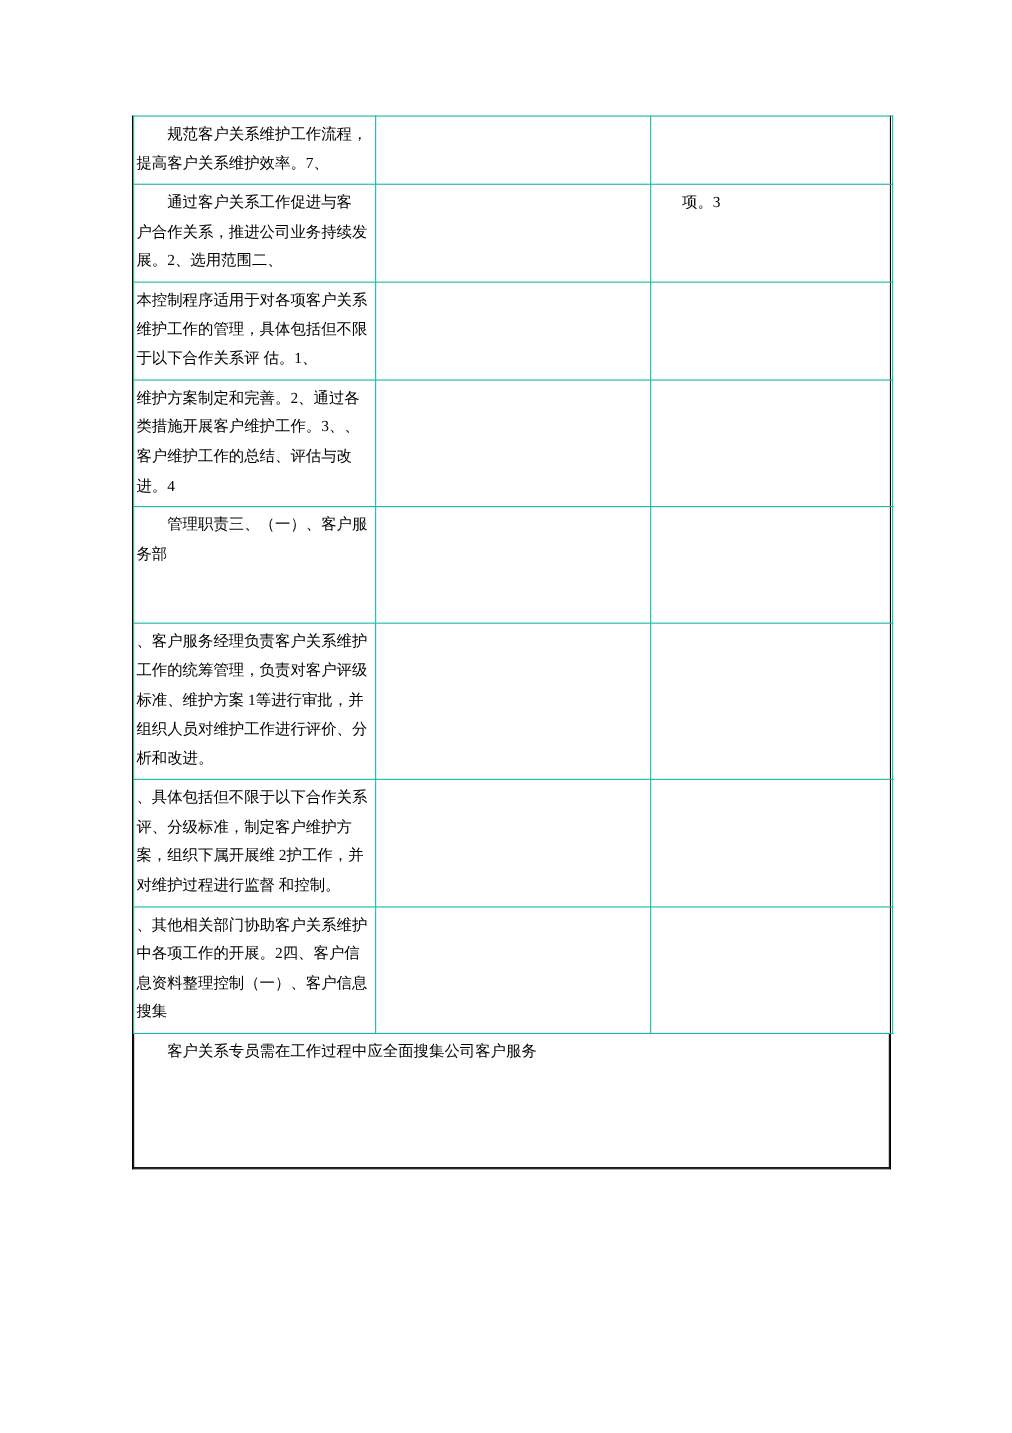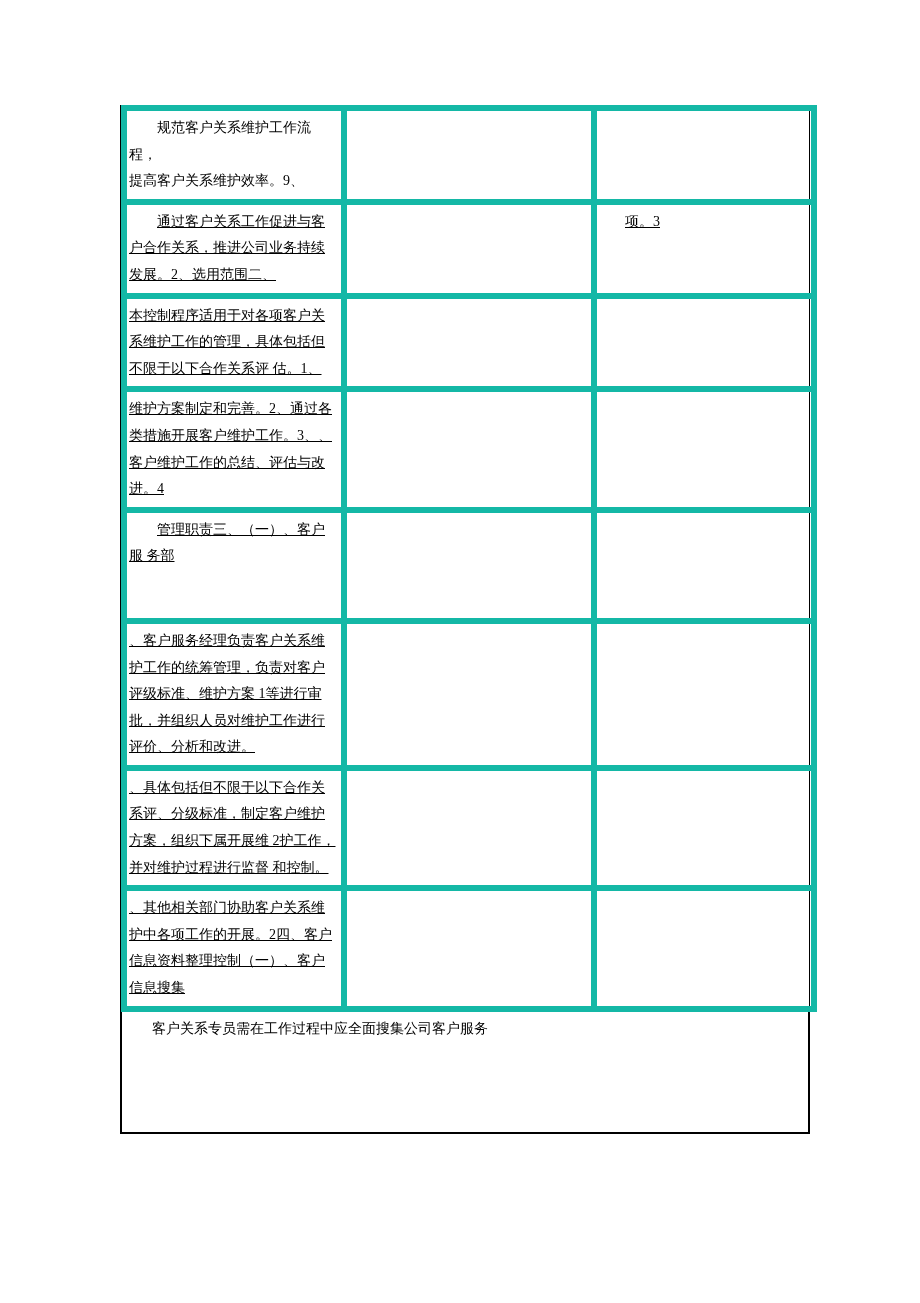--- a/index.html
+++ b/index.html
@@ -18,49 +18,49 @@
       border: 1px solid #000;
       border-top: none;
       width: 690px;
     }
     table {
       border-collapse: collapse;
       width: 100%;
       table-layout: fixed;
     }
     td {
-      border: 6px solid #14b8a6;
+      border: 1px solid #14b8a6;
       vertical-align: top;
       padding: 4px 2px;
     }
     td.left { width: 220px; padding-left: 2px; padding-right: 4px; }
     td.mid { width: 250px; }
     td.right { width: 220px; }
     .indent { text-indent: 2em; display: block; }
     .full-row {
       border: 1px solid #000;
       border-top: none;
       padding: 4px 2px 90px 2px;
     }
     .block { padding: 2px 0; }
     
-    table + table td { border-top: none; text-decoration: underline; }
+    table + table td { border-top: none; }
     .no-top td { border-top: none; }
   </style>
 </head>
 <body>
 
 <div class="outer">
 
   <table>
     <tbody>
         <tr>
       <td class="left">
         <span class="indent">规范客户关系维护工作流程，</span>
-        <span class="block">提高客户关系维护效率。9、</span>
+        <span class="block">提高客户关系维护效率。7、</span>
       </td>
       <td class="mid"></td>
       <td class="right"></td>
     </tr>
   </tbody>
     </table>
 
   <table class="no-top">
     <tbody>
         <tr>

